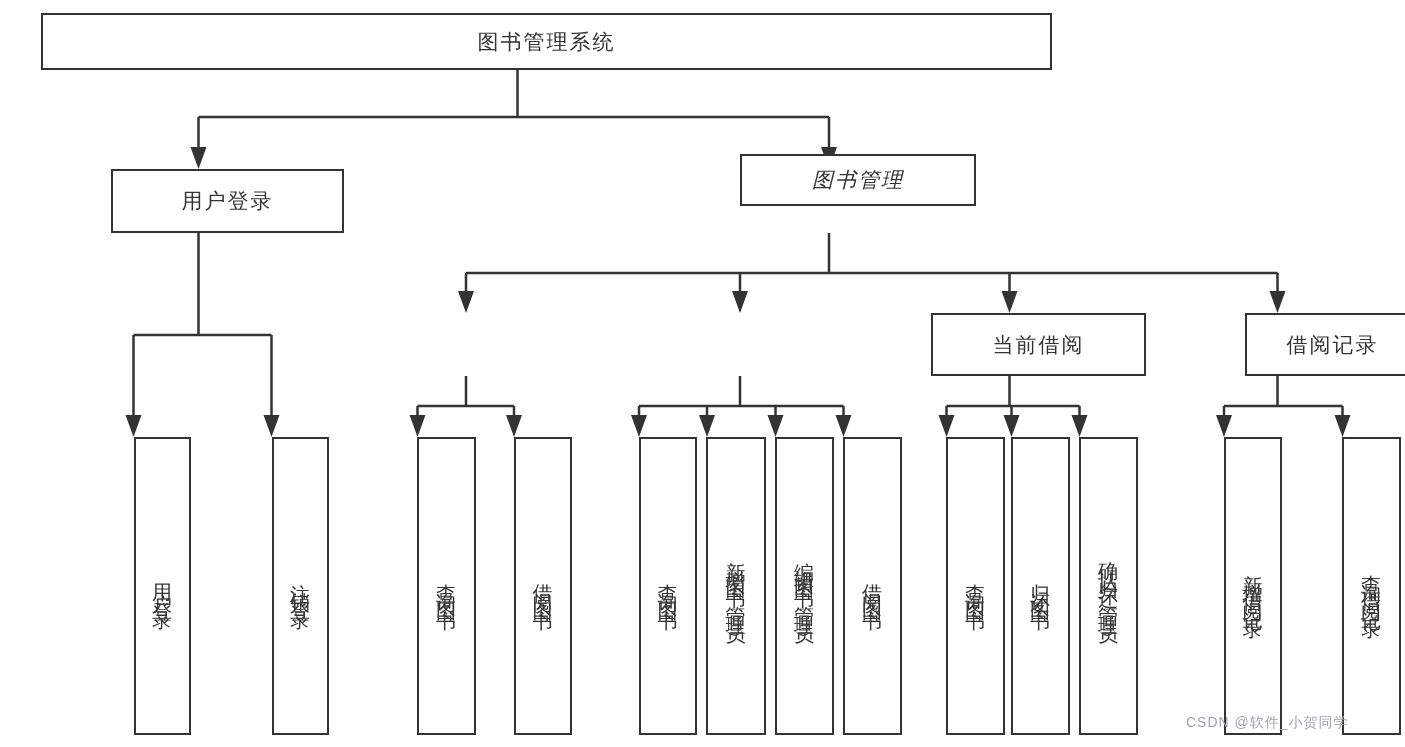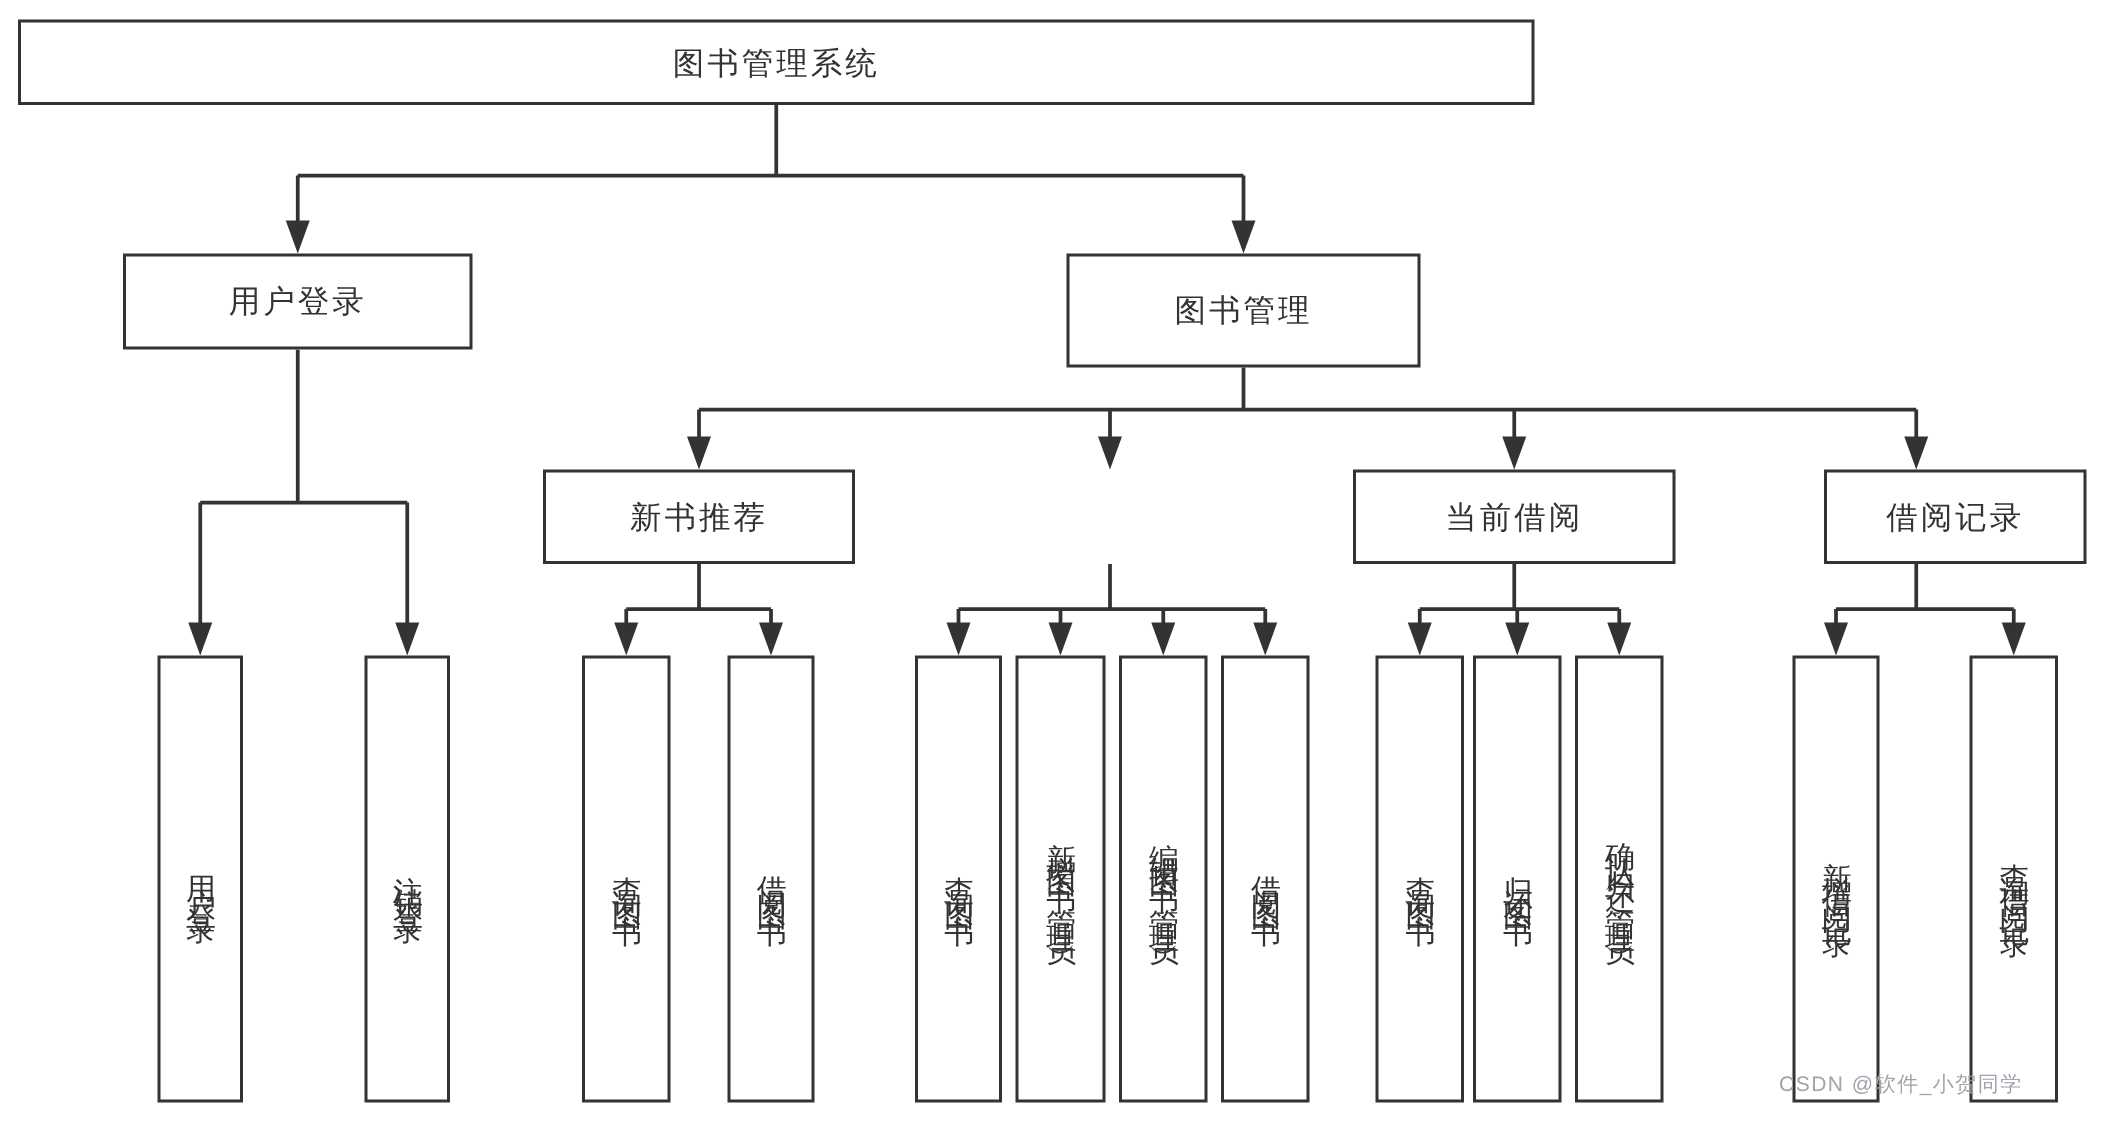--- a/index.html
+++ b/index.html
@@ -15,20 +15,21 @@
     position:absolute;
     box-sizing:border-box;
     background:#ffffff;
     border:2.5px solid #333333;
     display:flex;align-items:center;justify-content:center;
     color:#333333;
     font-size:21px;
     letter-spacing:2px;
     white-space:nowrap;
     z-index:2;
+    margin-left:29px;
   }
   .leaf{
     top:437px;height:298px;
     font-size:20px;
     letter-spacing:0;
     white-space:normal;
   }
   .leaf .vtext{
     writing-mode:vertical-rl;
     text-orientation:mixed;
@@ -86,23 +87,22 @@
       <polygon points="1003.5,415 1019.5,415 1011.5,437"></polygon>
       <polygon points="1071.5,415 1087.5,415 1079.5,437"></polygon>
       <polygon points="1216,415 1232,415 1224,437"></polygon>
       <polygon points="1334.5,415 1350.5,415 1342.5,437"></polygon>
     </g>
   </svg>
 
   <div class="node" style="left:12px;top:13px;width:1011px;height:57px;">图书管理系统</div>
 
   <div class="node" style="left:82px;top:169px;width:233px;height:64px;">用户登录</div>
-  <div class="node" style="left:711px;top:169px;width:236px;height:76px;">图书管理</div>
+  <div class="node" style="left:711px;top:154px;width:236px;height:52px;font-style:italic;">图书管理</div>
 
-  <div class="node" style="left:362px;top:313px;width:208px;height:63px;">新书推荐</div>
   <div class="node" style="left:902px;top:313px;width:215px;height:63px;">当前借阅</div>
   <div class="node" style="left:1216px;top:313px;width:175px;height:63px;">借阅记录</div>
 
   <div class="node leaf" style="left:105px;width:57px;">
     <span class="vtext">用户登录</span>
   </div>
   <div class="node leaf" style="left:243px;width:57px;">
     <span class="vtext">注销登录</span>
   </div>
 

